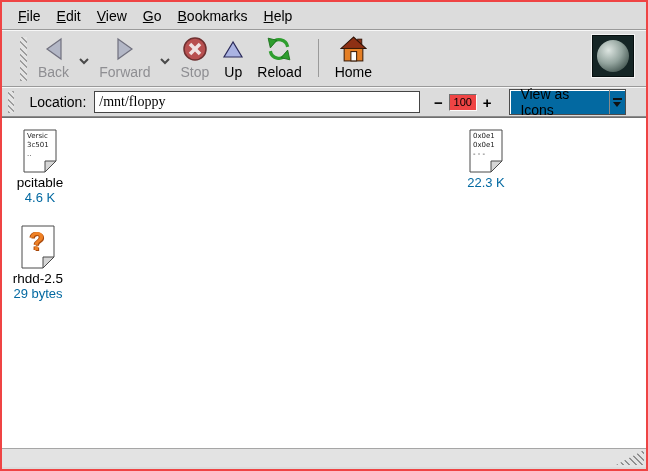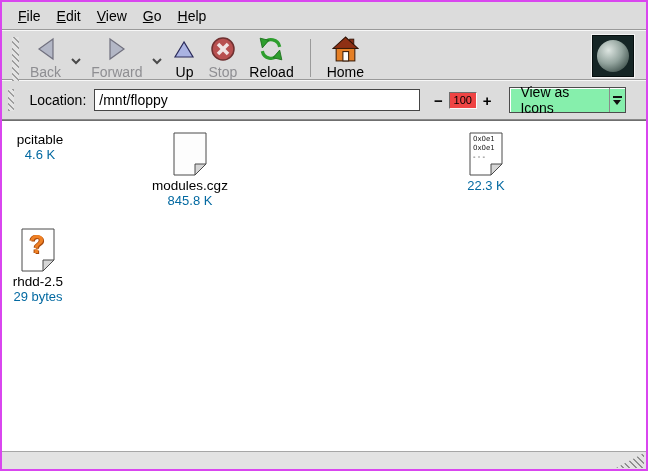--- a/index.html
+++ b/index.html
@@ -1,56 +1,56 @@
 <!DOCTYPE html>
 <html><head>
 <meta charset="utf-8">
 <style>
   * { box-sizing: border-box; margin: 0; padding: 0; }
   body { font-family: "Liberation Sans", sans-serif; background:#555; }
   .window {
     width: 648px; height: 471px;
-    border: 2px solid #d946ef;
+    border: 2px solid #ef4444;
     background: #dcdcdc;
     position: relative;
     overflow: hidden;
   }
   
   .menubar { height: 27px; display: flex; align-items: center; padding-left: 8px; }
   .menu-item { font-size: 14px; color:#000; padding: 3px 8px; cursor: default; }
   .menu-item u { text-decoration: underline; }
   .groove { height: 0; border-top: 1px solid #9a9a9a; border-bottom: 1px solid #f7f7f7; }
   
-  .toolbar { height: 48px; display: flex; align-items: flex-start; padding: 4px 6px 0 8px; }
+  .toolbar { height: 55px; display: flex; align-items: flex-start; padding: 4px 6px 0 16px; }
   .grip { width: 7px; height: 44px; margin: 2px 5px 0 2px;
     background: repeating-linear-gradient(45deg, #9e9e9e 0, #9e9e9e 1.5px, #e4e4e4 1.5px, #e4e4e4 4.5px); }
   .tbtn { display: flex; flex-direction: column; align-items: center; padding: 0 6px; }
   .tbtn .ticon { height: 28px; display:flex; align-items:center; justify-content:center; }
   .tbtn .tlabel { font-size: 14px; color: #000; margin-top: 1px; }
   .tbtn.disabled .tlabel { color: #8e8e92; }
   .drop-chevron { margin-top: 16px; padding: 0 3px; }
   .tsep { width: 1px; height: 38px; background: #9a9a9a; margin: 4px 10px 0 10px; }
   .tspacer { flex: 1; }
   .throbber { width: 42px; height: 42px; margin: 0 6px 0 0; background: #152525;
     border:1px solid #060e0e; outline:1px solid #f4f4f4; display:flex; align-items:center; justify-content:center; }
   .throbber .sphere { width: 32px; height: 32px; border-radius: 50%;
     background: radial-gradient(circle at 36% 32%, #dde5e1, #93a49e 45%, #51635e 75%, #33433f 100%); }
   
-  .locbar { height: 38px; display: flex; align-items: center; padding: 0 20px 0 4px; border-radius: 11px; }
+  .locbar { height: 28px; display: flex; align-items: center; padding: 0 20px 0 4px; border-radius: 11px; }
   .locbar .grip { height: 22px; margin-top: 0; }
   .loc-label { font-size: 14px; margin: 0 8px 0 10px; }
   .loc-input { width: 352px; height: 22px; border: 1px solid #454545; background: #fff;
-    font-family: Liberation Sans, sans-serif; font-size: 14px; padding: 0 4px; outline: none; }
+    font-family: Liberation Serif, serif; font-size: 14px; padding: 0 4px; outline: none; }
   .zoom-out, .zoom-in { font-size: 15px; font-weight: bold; padding: 0 6px; cursor: default; }
   .zoom-out { margin-left: 8px; }
   .zoom-level { width: 30px; height: 17px; background: #ef4444; font-size: 11px;
     border: 1px solid; border-color: #6f6f6f #fbfbfb #fbfbfb #6f6f6f;
     display: flex; align-items: center; justify-content: center; }
   .viewmode { margin-left: 12px; height: 26px; display: flex; align-items: stretch;
-    border: 1px solid #4c4c4c; background: #86efac; box-shadow: inset 1px 1px 0 #fff; }
+    border: 1px solid #4c4c4c; background: #0369a1; box-shadow: inset 1px 1px 0 #fff; }
   .viewmode-label { font-size: 14px; padding: 0 10px; display: flex; align-items: center; }
   .viewmode-arrow { width: 18px; border-left: 1px solid #8a8a8a;
     display: flex; flex-direction: column; align-items: center; justify-content: center; }
   .arrow-bar { width: 9px; border-top: 2px solid #111; margin-bottom: 2px; }
   .arrow-tri { width: 0; height: 0; border-left: 4px solid transparent;
     border-right: 4px solid transparent; border-top: 5px solid #111; }
   .sep-dark { height: 0; border-top: 1px solid #8a8a8a; }
   
   .content { height: 331px; background: #fff; position: relative;
     border-top: 1px solid #6f6f6f; }
@@ -75,20 +75,21 @@
 </head>
 <body>
 
 <div class="window">
 
   <div class="menubar">
     <span class="menu-item"><u>F</u>ile</span>
     <span class="menu-item"><u>E</u>dit</span>
     <span class="menu-item"><u>V</u>iew</span>
     <span class="menu-item"><u>G</u>o</span>
+    <span class="menu-item"><u>B</u>ookmarks</span>
     <span class="menu-item"><u>H</u>elp</span>
   </div>
   <div class="groove"></div>
 
   <div class="toolbar">
     <div class="grip"></div>
 
     <div class="tbtn disabled">
       <span class="ticon">
         <svg width="24" height="26" viewBox="0 0 24 26">
@@ -108,40 +109,40 @@
         <svg width="24" height="26" viewBox="0 0 24 26">
             <polygon points="5,3 19,13 5,23" fill="#b3b7c6" stroke="#70707e" stroke-width="1.2"></polygon>
           </svg>
       </span>
       <span class="tlabel">Forward</span>
     </div>
     <div class="drop-chevron">
       <svg width="12" height="8" viewBox="0 0 12 8">
           <polyline points="2,2 6,6 10,2" fill="none" stroke="#4a4a4a" stroke-width="2"></polyline>
         </svg>
-    </div>
-
-    <div class="tbtn">
-      <span class="ticon">
-        <svg width="24" height="26" viewBox="0 0 24 26">
-            <polygon points="12,6 3,21 21,21" fill="#aab3e2" stroke="#2a2a5a" stroke-width="1.2"></polygon>
-          </svg>
-      </span>
-      <span class="tlabel">Up</span>
     </div>
 
     <div class="tbtn disabled">
       <span class="ticon">
         <svg width="26" height="26" viewBox="0 0 26 26">
           <circle cx="13" cy="13" r="11" fill="#b85050" stroke="#6e3030" stroke-width="1.5"></circle>
           <line x1="8" y1="8" x2="18" y2="18" stroke="#efe3e3" stroke-width="3.5"></line>
           <line x1="18" y1="8" x2="8" y2="18" stroke="#efe3e3" stroke-width="3.5"></line>
         </svg>
       </span>
       <span class="tlabel">Stop</span>
+    </div>
+
+    <div class="tbtn">
+      <span class="ticon">
+        <svg width="24" height="26" viewBox="0 0 24 26">
+            <polygon points="12,6 3,21 21,21" fill="#aab3e2" stroke="#2a2a5a" stroke-width="1.2"></polygon>
+          </svg>
+      </span>
+      <span class="tlabel">Up</span>
     </div>
 
     <div class="tbtn">
       <span class="ticon">
         <svg width="26" height="26" viewBox="0 0 24 24">
           <path d="M20 10 A 8 8 0 0 0 5.5 7" fill="none" stroke="#2e9e2e" stroke-width="3"></path>
           <polygon points="2,2 10,4 4,11" fill="#2e9e2e" stroke="#1c6e1c" stroke-width="0.8"></polygon>
           <path d="M4 14 A 8 8 0 0 0 18.5 17" fill="none" stroke="#2e9e2e" stroke-width="3"></path>
           <polygon points="22,22 14,20 20,13" fill="#2e9e2e" stroke="#1c6e1c" stroke-width="0.8"></polygon>
         </svg>
@@ -183,34 +184,35 @@
         <span class="arrow-bar"></span>
           <span class="arrow-tri"></span>
       </span>
     </div>
   </div>
   <div class="sep-dark"></div>
 
   <div class="content">
 
     <div class="file" style="left:0; top:11px; width:76px;">
+      <div class="doc-icon">
+        <svg width="34" height="44" viewBox="0 0 34 44">
+          <path d="M1 1 H33 V32 L22 43 H1 Z" fill="#fff" stroke="#4a4a4a"></path>
+          <path d="M33 32 L22 43 L22 32 Z" fill="#d6d6d6" stroke="#4a4a4a"></path>
+        </svg>
+        <div class="preview">
+          <div>Versic</div>
+          <div>3c501</div>
+          <div>..</div>
+        </div>
+      </div>
       <div class="fname">pcitable</div>
       <div class="fsize">4.6 K</div>
     </div>
 
-    <div class="file" style="left:133px; top:11px; width:110px;">
-      <div class="doc-icon">
-        <svg width="34" height="44" viewBox="0 0 34 44">
-          <path d="M1 1 H33 V32 L22 43 H1 Z" fill="#fdfdfd" stroke="#4a4a4a"></path>
-          <path d="M33 32 L22 43 L22 32 Z" fill="#d6d6d6" stroke="#4a4a4a"></path>
-        </svg>
-      </div>
-      <div class="fname">modules.cgz</div>
-      <div class="fsize">845.8 K</div>
-    </div>
 
 
     <div class="file" style="left:434px; top:11px; width:100px;">
       <div class="doc-icon">
         <svg width="34" height="44" viewBox="0 0 34 44">
           <path d="M1 1 H33 V32 L22 43 H1 Z" fill="#fff" stroke="#4a4a4a"></path>
           <path d="M33 32 L22 43 L22 32 Z" fill="#d6d6d6" stroke="#4a4a4a"></path>
         </svg>
         <div class="preview">
           <div>0x0e1</div>

